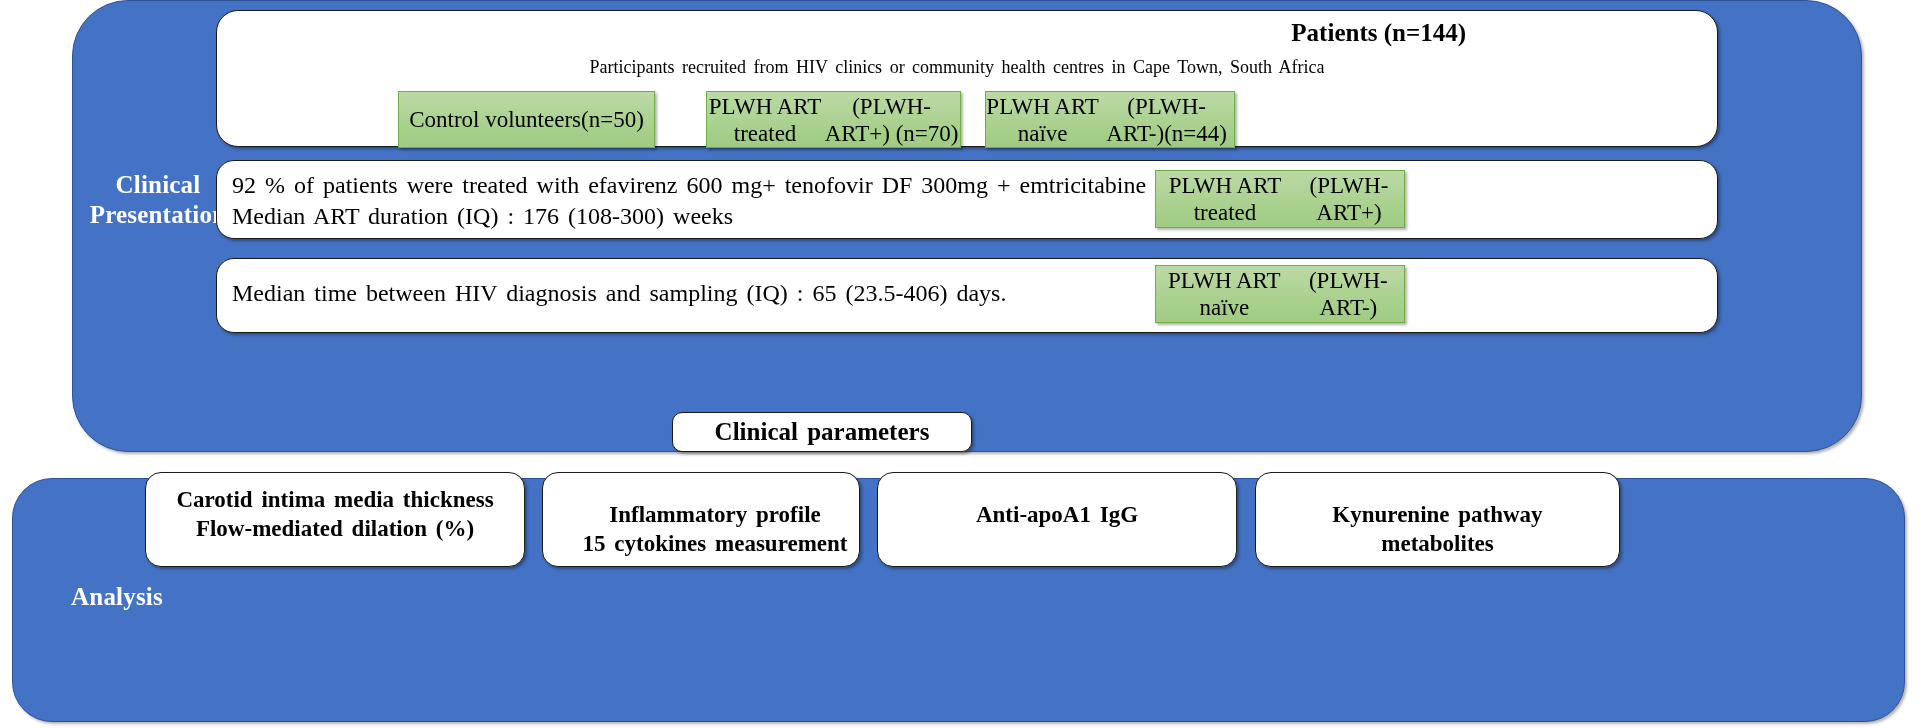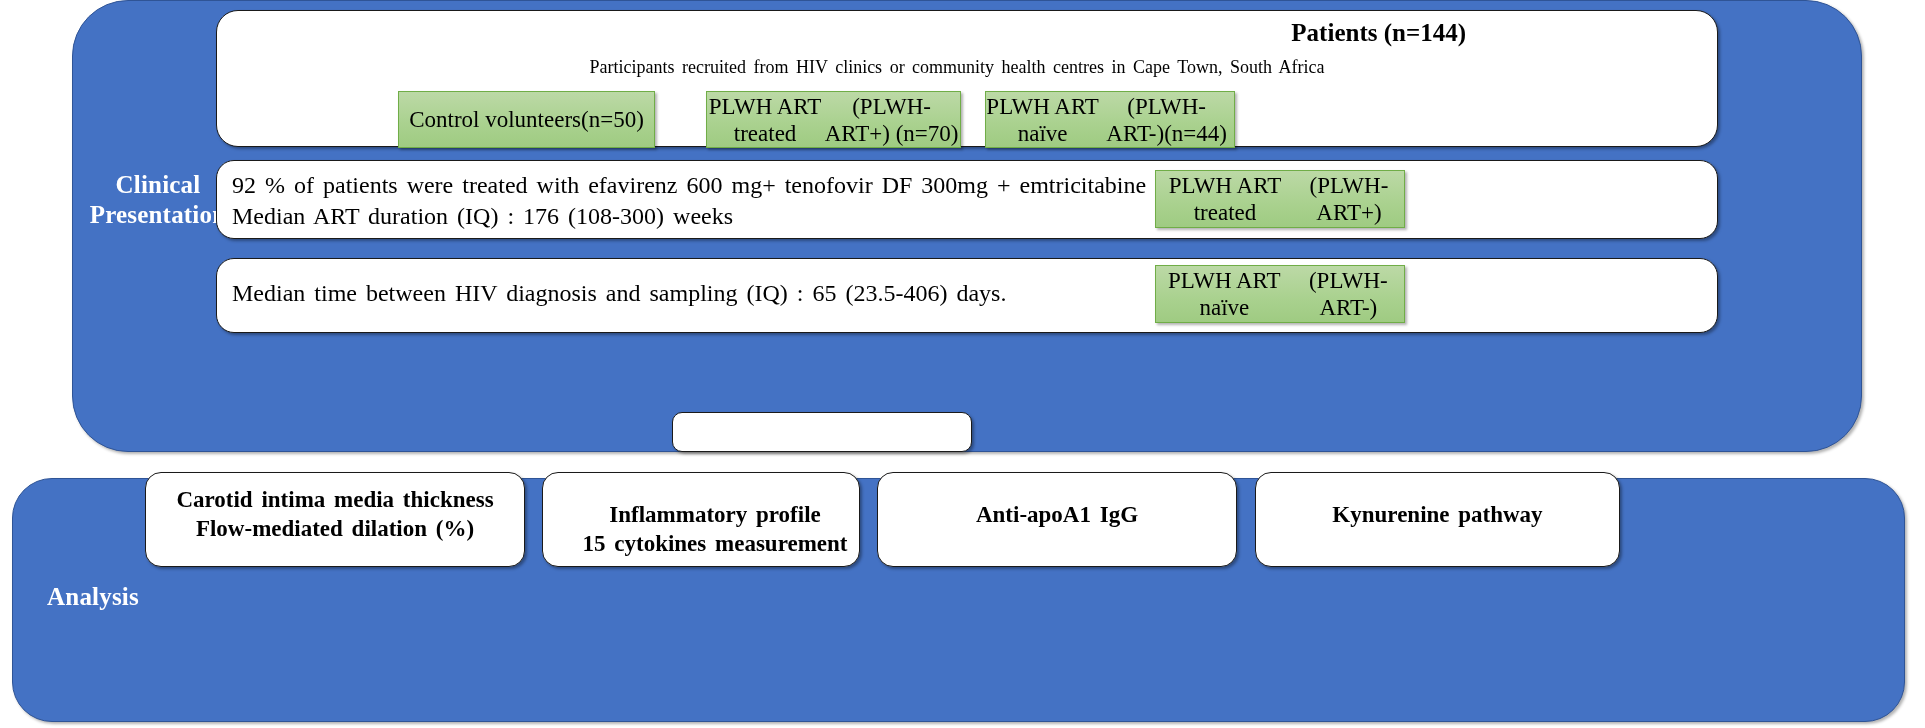--- a/index.html
+++ b/index.html
@@ -22,21 +22,21 @@
     position:absolute;
     color:#ffffff;
     font-family:"Liberation Serif",serif;
     font-weight:bold;
     font-size:25px;
     line-height:30px;
     text-align:center;
     letter-spacing:.2px;
   }
   #label-clinical-presentation{left:78px;top:170px;width:160px;}
-  #label-analysis{left:18px;top:582px;width:150px;}
+  #label-analysis{left:42px;top:582px;width:150px;}
 
   
   .card{
     position:absolute;
     background:#ffffff;
     border:1.6px solid #1a1a1a;
     box-sizing:border-box;
     border-radius:18px;
     box-shadow:2px 2px 3px rgba(0,0,0,.35);
   }
@@ -150,20 +150,21 @@
   <div class="green-box" id="green-art-naive-side">
     <span class="ln">PLWH ART naïve</span>
     <span class="ln">(PLWH-ART-)</span>
   </div>
 
   <div class="panel" id="panel-analysis"></div>
 
   <div class="side-label" id="label-analysis">Analysis</div>
 
   <div class="card" id="card-clinical-parameters"></div>
+  <div class="txt" id="clinical-parameters-text">Clinical  parameters</div>
 
   <div class="card analysis-card" id="card-vascular"></div>
   <div class="analysis-text" id="text-vascular">
     <span class="ln">Carotid  intima  media  thickness</span>
     <span class="ln">Flow-mediated  dilation  (%)</span>
   </div>
 
   <div class="card analysis-card" id="card-inflammatory"></div>
   <div class="analysis-text" id="text-inflammatory">
     <span class="ln">Inflammatory  profile</span>
@@ -171,15 +172,16 @@
   </div>
 
   <div class="card analysis-card" id="card-autoimmune"></div>
   <div class="analysis-text" id="text-autoimmune">
     <span class="ln">Anti-apoA1  IgG</span>
   </div>
 
   <div class="card analysis-card" id="card-kynurenine"></div>
   <div class="analysis-text" id="text-kynurenine">
     <span class="ln">Kynurenine  pathway</span>
+    <span class="ln">metabolites</span>
   </div>
 
 </div>
 
 </body></html>

